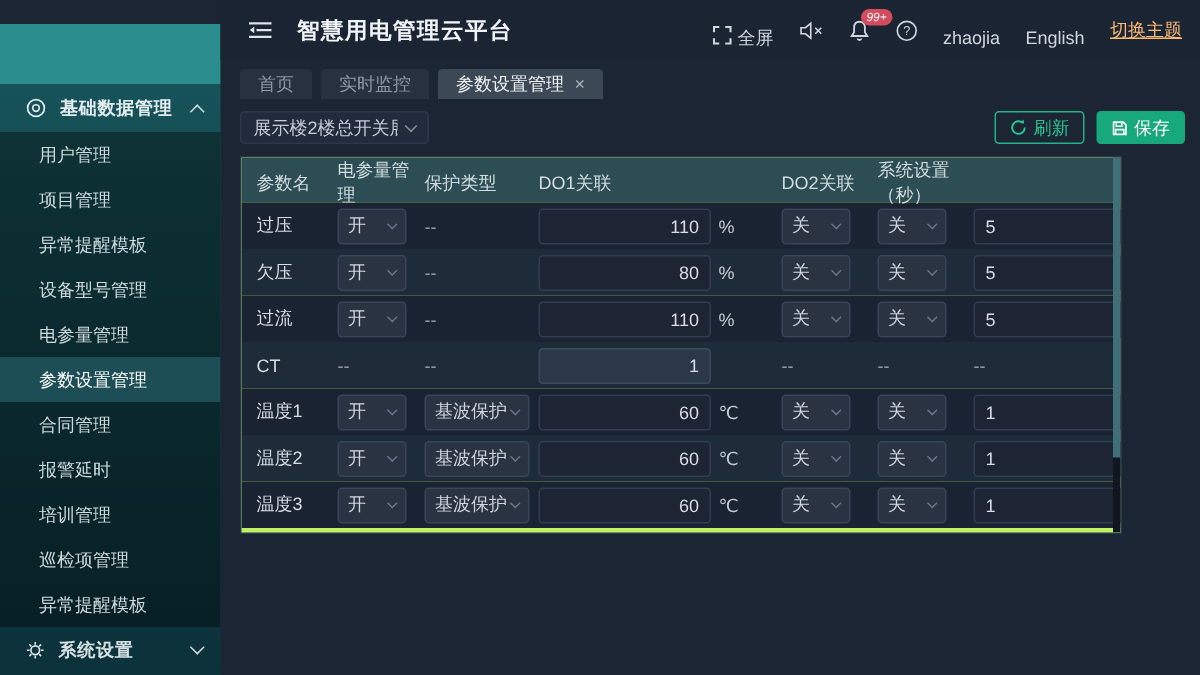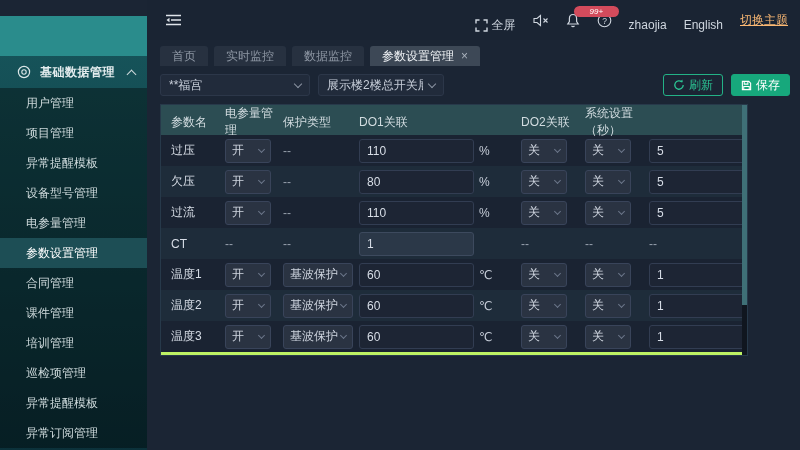--- a/index.html
+++ b/index.html
@@ -22,24 +22,24 @@
   .chev { width:7px; height:7px; border-right:1.5px solid #cfdadc; border-bottom:1.5px solid #cfdadc; display:inline-block; }
   .chev.up { transform:rotate(-135deg); margin-top:4px; }
   .chev.down { transform:rotate(45deg); margin-bottom:3px; }
 
   
   .header { position:absolute; left:147px; top:0; width:653px; height:40px;
     background:#1a2433; display:flex; align-items:center; padding:0 12px 0 18px; }
   .hamburger { cursor:pointer; display:flex; align-items:center; }
   .app-title { margin-left:16px; font-size:15px; font-weight:bold; color:#f2f5f8; letter-spacing:1px; }
   .header-right { margin-left:auto; display:flex; align-items:center; gap:17px; color:#cfd6df; }
-  .hr-item { display:flex; align-items:center; gap:4px; cursor:pointer; white-space:nowrap;margin-top:10px; }
+  .hr-item { display:flex; gap:4px; cursor:pointer; white-space:nowrap;margin-top:10px; }
   .bell-wrap { position:relative; cursor:pointer; }
   .badge { position:absolute; top:-7px; left:8px; background:#d34b5c; color:#fff;
-    font-size:8px; line-height:11px; padding:0 16px; border-radius:7px;font-style:italic; }
+    font-size:8px; line-height:11px; padding:0 4px; border-radius:7px;font-style:italic; }
   .theme-link { color:#fdba74; text-decoration:underline; cursor:pointer; }
 
   
   .content { position:absolute; left:147px; top:40px; width:653px; height:410px; padding:6px 0 0 13px; }
 
   .tab-bar { display:flex; gap:6px; height:20px;align-items:flex-end; }
   .tab { background:#273140; color:#8e97a4; border-radius:3px 3px 0 0; padding:0 12px;
     display:flex; align-items:center; gap:7px; font-size:12px; cursor:pointer; height:20px; }
   .tab.active { background:#3d4856; color:#f0f3f6; }
   .tab .x { color:#aab2bd; font-size:12px; cursor:pointer; }
@@ -64,21 +64,21 @@
   .tgrid { display:grid; grid-template-columns:54px 58px 76px 162px 64px 64px 1fr;
     align-items:center; padding-left:10px; }
   .thead { height:30px; background:#2c4d53; color:#d2dce0; font-size:12px; }
   .trow { height:31px; font-size:12px; }
   .trow:nth-child(odd) { background:#1a2332; }
   .trow:nth-child(even) { background:#1e2c3a; }
   .dash { color:#97a1ad; }
   .cell-val { display:flex; align-items:center; }
   .tinput { background:#1d2534; border:1px solid #323d52; border-radius:3px; height:24px;
     color:#d7dde6; font-size:12px; padding:0 7px; outline:none; font-family:inherit; }
-  .tinput.w-val { width:115px; }
+  .tinput.w-val { width:115px;text-align:right; }
   .tinput.w-delay { width:100px; }
   .tinput.lite { background:#2b3848; border-color:#3d4a5e; }
   .unit { margin-left:5px; color:#c6cdd8; }
   .sel { background:#2a3342; border:1px solid #39445a; border-radius:3px; height:24px;
     display:flex; align-items:center; padding:0 6px; color:#d0d6e0; cursor:pointer; }
   .sel.sm { width:46px; }
   .sel.md { width:70px; }
   .sel .sel-label { flex:1; overflow:hidden; white-space:nowrap; }
   .schev { width:5px; height:5px; border-right:1.2px solid #6b7689; border-bottom:1.2px solid #6b7689;
     transform:rotate(45deg); margin-bottom:2px; flex:none; }
@@ -105,45 +105,45 @@
       <span class="chev up"></span>
     </div>
     <div class="submenu">
         <div class="submenu-item">用户管理</div>
         <div class="submenu-item">项目管理</div>
         <div class="submenu-item">异常提醒模板</div>
         <div class="submenu-item">设备型号管理</div>
         <div class="submenu-item">电参量管理</div>
         <div class="submenu-item active">参数设置管理</div>
         <div class="submenu-item">合同管理</div>
-        <div class="submenu-item">课件管理</div>
+        <div class="submenu-item">报警延时</div>
         <div class="submenu-item">培训管理</div>
         <div class="submenu-item">巡检项管理</div>
         <div class="submenu-item">异常提醒模板</div>
-        <div class="submenu-item">异常订阅管理</div>
       </div>
     <div class="menu-group bottom">
       <span>
         <svg width="13" height="13" viewBox="0 0 14 14">
             <circle cx="7" cy="7" r="3.1" fill="none" stroke="#dbe7e8" stroke-width="1.2"></circle>
             <path d="M7 1v2M7 11v2M1 7h2M11 7h2M2.8 2.8l1.4 1.4M9.8 9.8l1.4 1.4M11.2 2.8L9.8 4.2M4.2 9.8l-1.4 1.4" stroke="#dbe7e8" stroke-width="1.1"></path>
           </svg>
       </span>
       <span class="glabel">系统设置</span>
       <span class="chev down"></span>
     </div>
   </div>
 
   <div class="header">
     <span class="hamburger">
       <svg width="17" height="14" viewBox="0 0 17 14">
           <path d="M1 2.5h15M6 7h10M1 11.5h15" stroke="#dfe4ea" stroke-width="1.5"></path>
           <path d="M4.5 4.8L1.5 7l3 2.2z" fill="#dfe4ea"></path>
         </svg>
     </span>
+    <span class="app-title">智慧用电管理云平台</span>
     <div class="header-right">
       <span class="hr-item">
         <span>
           <svg width="13" height="13" viewBox="0 0 13 13" stroke="#cfd6df" stroke-width="1.4" fill="none">
               <path d="M1 4.5V1h3.5M12 4.5V1H8.5M1 8.5V12h3.5M12 8.5V12H8.5"></path>
             </svg>
         </span>
         <span>全屏</span>
       </span>
       <span>
@@ -174,34 +174,27 @@
   </div>
 
   <div class="content">
     <div class="tab-bar">
         <div class="tab">
           <span>首页</span>
         </div>
         <div class="tab">
           <span>实时监控</span>
         </div>
-        <div class="tab">
-          <span>数据监控</span>
-        </div>
         <div class="tab active">
           <span>参数设置管理</span>
           <span class="x">×</span>
         </div>
       </div>
 
     <div class="filter-row">
-      <div class="dropdown dd1">
-        <span class="dd-label">**福宫</span>
-        <span class="dchev"></span>
-      </div>
       <div class="dropdown dd2">
         <span class="dd-label">展示楼2楼总开关展示...</span>
         <span class="dchev"></span>
       </div>
       <div class="filter-btns">
         <div class="btn ghost">
           <span>
             <svg width="12" height="12" viewBox="0 0 12 12">
                 <path d="M10.2 6a4.2 4.2 0 1 1-1.3-3" fill="none" stroke="#2bc493" stroke-width="1.3"></path>
                 <path d="M9.4 0.6l0.3 2.7-2.6-0.5z" fill="#2bc493"></path>

